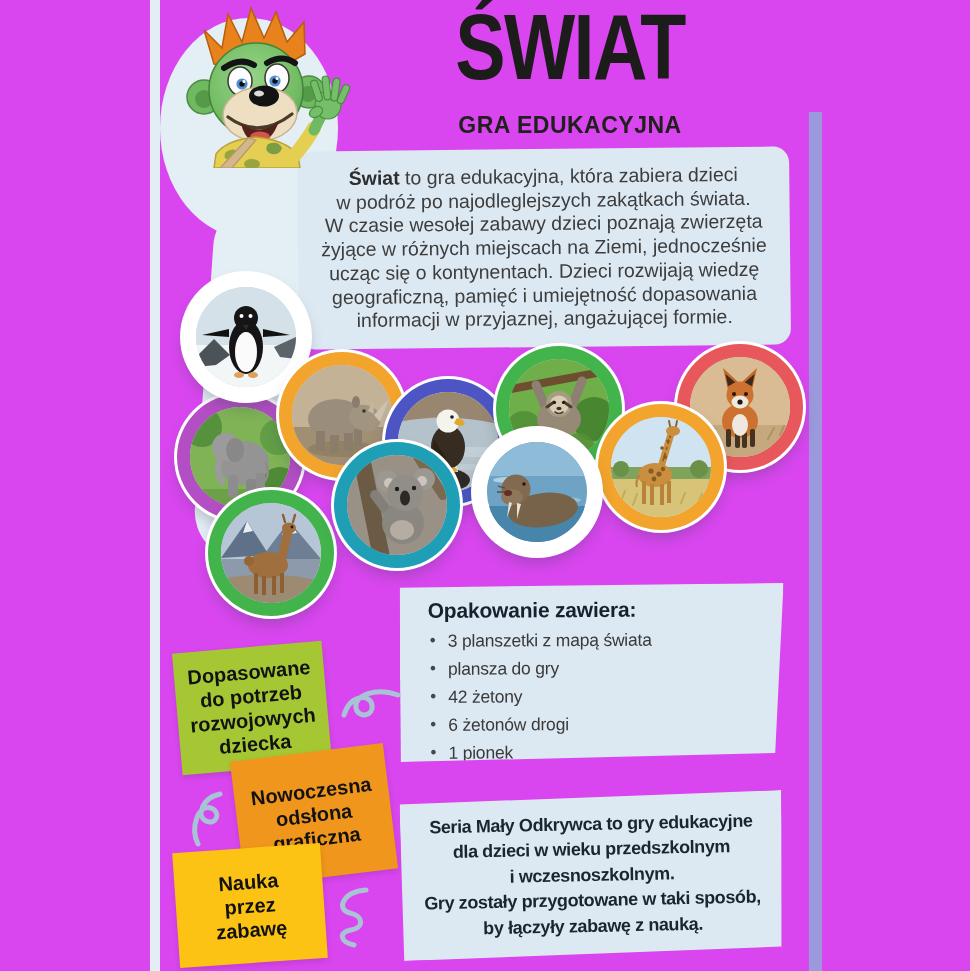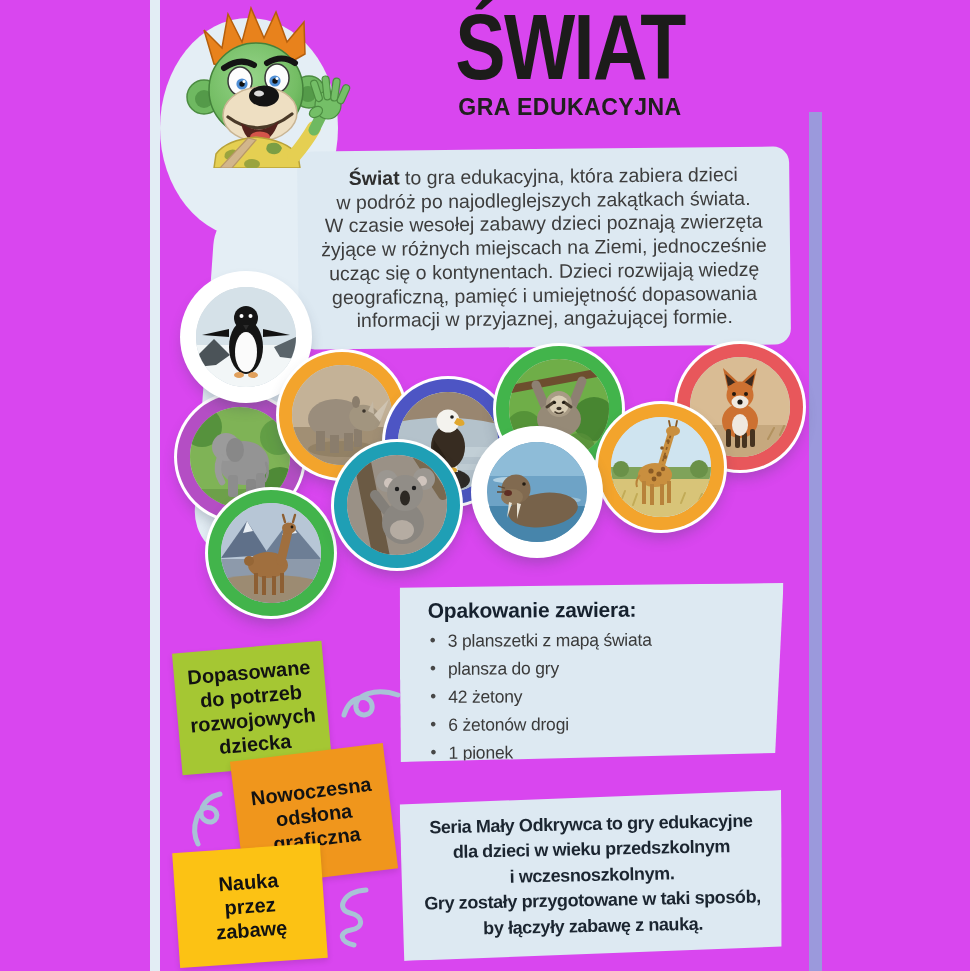--- a/index.html
+++ b/index.html
@@ -13,21 +13,21 @@
   
   .blob{position:absolute;left:160px;top:18px;width:178px;height:220px;background:#e4eef5;border-radius:50%;z-index:0;}
   .blob-tail{position:absolute;left:204px;top:200px;width:96px;height:360px;background:#e4eef5;border-radius:48px;transform:rotate(4deg);z-index:0;}
 
   .mascot{position:absolute;left:156px;top:4px;width:200px;height:164px;z-index:2;}
 
   
   .title-block{position:absolute;left:345px;top:2px;width:450px;text-align:center;z-index:1;}
   .title-block h1{margin:0;font-size:92px;line-height:.98;font-weight:bold;color:#1c1c1a;
                   letter-spacing:-2px;transform:scaleX(.82);transform-origin:50% 0;}
-  .title-block h2{margin:2px 0 0 0;font-size:23px;font-weight:bold;color:#20201e;letter-spacing:.5px;}
+  .title-block h2{margin:20px 0 0 0;font-size:23px;font-weight:bold;color:#20201e;letter-spacing:.5px;}
 
   
   .intro-panel{position:absolute;left:298px;top:149px;width:492px;height:198px;background:#dde9f2;
                border-radius:16px;transform:rotate(-.6deg);z-index:0;
                display:flex;align-items:center;justify-content:center;}
   .intro-text{width:470px;text-align:center;font-size:19.5px;line-height:1.22;color:#3d3d3d;white-space:pre-line;}
   .intro-text b{color:#2e2e2e;}
 
   
   .animal{position:absolute;width:126px;height:126px;border-radius:50%;

